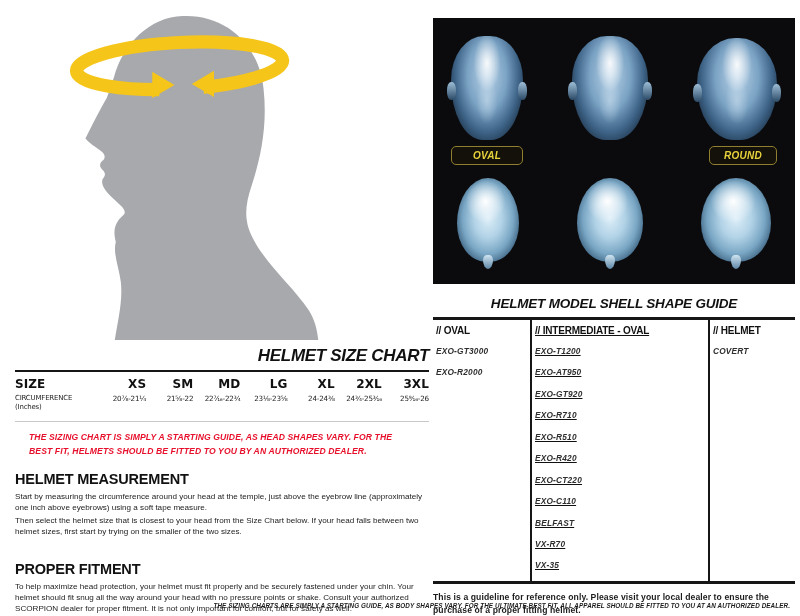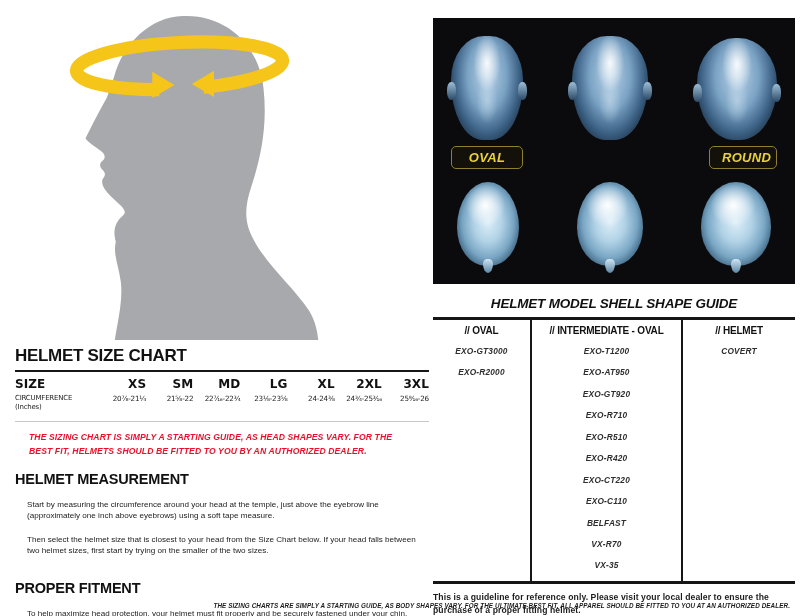--- a/index.html
+++ b/index.html
@@ -5,40 +5,40 @@
   html,body{margin:0;padding:0;}
   body{
     width:800px;height:616px;position:relative;overflow:hidden;
     background:#ffffff;color:#111;
     font-family:"Liberation Sans",sans-serif;
   }
   
   .left-col{position:absolute;left:15px;top:6px;width:414px;}
   .figure-wrap{margin-left:2px;}
   .chart-title{
-    font-size:17px;font-weight:bold;letter-spacing:-0.3px;
-    border-bottom:2px solid #161616;padding-bottom:4px;margin:2px 0 0 0;
+    font-size:17px;font-weight:bold;font-style:italic;letter-spacing:-0.3px;
+    border-bottom:2px solid #161616;padding-bottom:4px;margin:2px 0 0 0;text-align:right;
   }
   .size-table{
     display:grid;grid-template-columns:84px repeat(7,1fr);
     margin-top:5px;padding-bottom:8px;border-bottom:1px solid #c8c8c8;
     font-family:"DejaVu Sans",sans-serif;
   }
   .size-table .cell{text-align:right;}
   .size-table .c-size{text-align:left;}
   .size-table .hdr{font-weight:bold;font-size:12px;letter-spacing:0.1px;}
   .size-table .val{font-size:7.2px;margin-top:3px;letter-spacing:-0.2px;color:#1c1c1c;}
   .size-table .circ{font-size:7px;line-height:1.35;}
   .warning{
     color:#E8112D;font-weight:bold;font-style:italic;font-size:8.6px;
     line-height:1.65;margin:8px 14px 0 14px;letter-spacing:0.1px;
   }
   .section-h{font-size:14.5px;font-weight:bold;letter-spacing:-0.2px;margin:13px 0 4px 0;}
   .section-h.mt-lg{margin-top:24px;}
-  .body-p{font-size:8.1px;line-height:1.38;margin:12px;color:#222;}
+  .body-p{font-size:8.1px;line-height:1.38;margin:0;color:#222;}
   .body-p + .body-p{margin-top:1px;}
 
   
   .right-col{position:absolute;left:433px;top:18px;width:362px;}
   .rc-title{
     text-align:center;font-size:13.5px;font-weight:bold;font-style:italic;
     letter-spacing:-0.2px;margin:0 0 7px 0;
   }
   .panel{
     width:362px;height:266px;background:#0b0b0d;box-sizing:border-box;
@@ -57,21 +57,21 @@
     content:"";position:absolute;top:46px;width:9px;height:18px;border-radius:45%;
     background:linear-gradient(#9dbdd6,#2c4a66);
   }
   .head-front::before{left:-4px;}
   .head-front::after{right:-4px;}
   .head-front.intermediate{width:76px;}
   .head-front.round{width:80px;height:102px;border-radius:48% 48% 46% 46% / 44% 44% 54% 54%;}
   .labels-row{display:flex;justify-content:space-between;align-items:center;margin-top:6px;}
   .shape-label{
     box-sizing:border-box;border:1px solid #8f7f2e;border-radius:5px;background:#14110a;
-    color:#E8D23C;font-weight:bold;font-style:italic;font-size:13px;letter-spacing:0.3px;
+    color:#E8D23C;font-weight:bold;font-style:italic;font-size:10px;letter-spacing:0.3px;
     text-align:center;padding:3px 12px;
   }
   .shape-label.w1{width:72px;}
   .shape-label.w2{width:148px;}
   .shape-label.w3{width:68px;}
   .top-row{display:flex;justify-content:space-between;margin-top:13px;padding:0 6px;}
   .head-top{
     position:relative;width:62px;height:84px;
     border-radius:50% 50% 47% 47% / 54% 54% 46% 46%;
     background:
@@ -83,24 +83,24 @@
     width:10px;height:14px;border-radius:40% 40% 50% 50%/35% 35% 65% 65%;
     background:linear-gradient(#cfe4f1,#5d87a6);
   }
   .head-top.intermediate{width:66px;}
   .head-top.round{width:70px;}
   .rc-title2{margin:12px 0 6px 0;}
   .shape-table{
     display:flex;width:362px;box-sizing:border-box;
     border-top:3px solid #161616;border-bottom:3px solid #161616;
   }
-  .st-col{box-sizing:border-box;padding:5px 3px 9px;text-align:center;}
+  .st-col{box-sizing:border-box;padding:5px 3px 9px;text-align:left;}
   .st-col + .st-col{border-left:2.5px solid #161616;}
   .st-col.c0{width:97px;}
-  .st-col.c1{width:151px;}
+  .st-col.c1{width:178px;text-decoration:underline;}
   .st-col.c2{flex:1;}
   .st-header{font-size:10px;font-weight:bold;letter-spacing:-0.2px;margin-bottom:3px;}
   .st-item{font-size:8.3px;font-weight:bold;font-style:italic;line-height:1.5;color:#2e2e2e;letter-spacing:0.2px;margin-top:9px;}
   .guide-note{margin-top:7px;font-size:8.6px;font-weight:bold;line-height:1.5;color:#1c1c1c;letter-spacing:0.1px;}
 
   
   .footer-disclaimer{
     position:absolute;right:10px;bottom:7px;
     font-size:6.3px;font-weight:bold;font-style:italic;color:#1b1b1b;letter-spacing:0.1px;
   }

